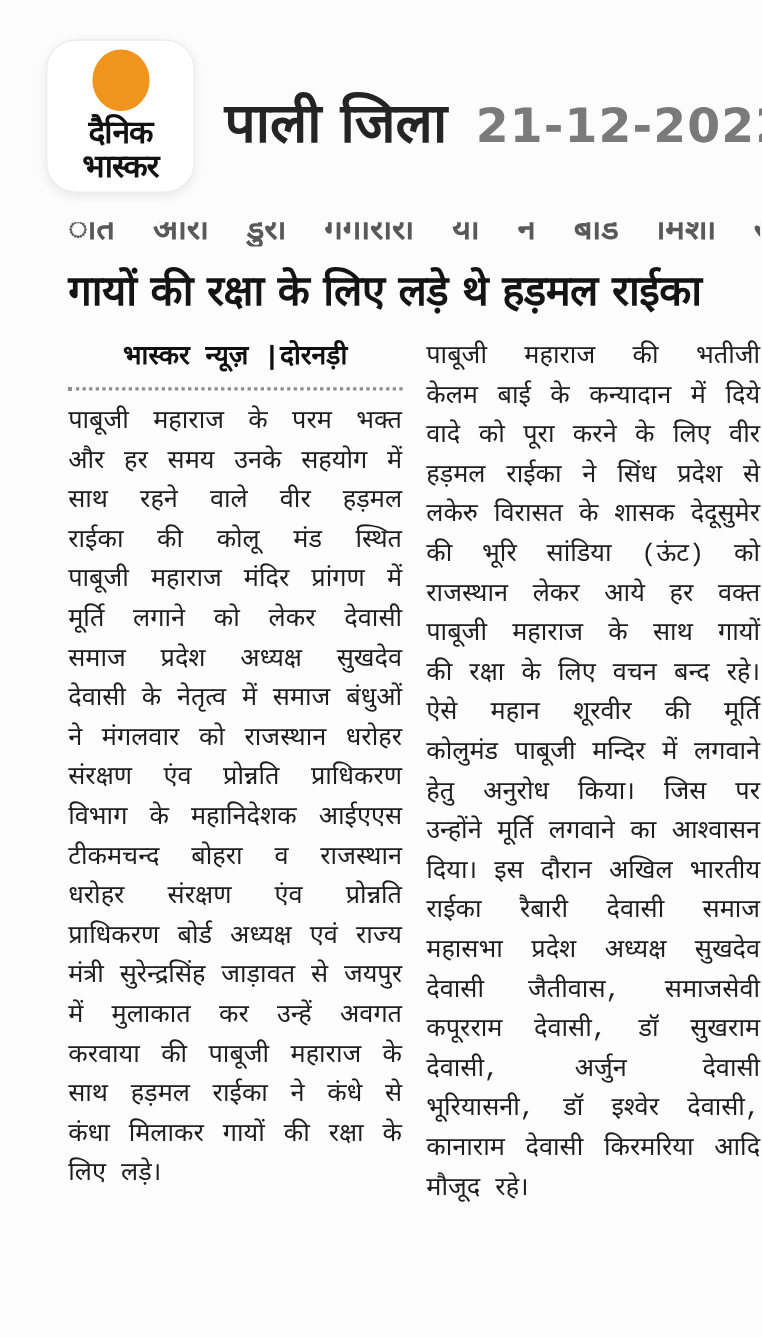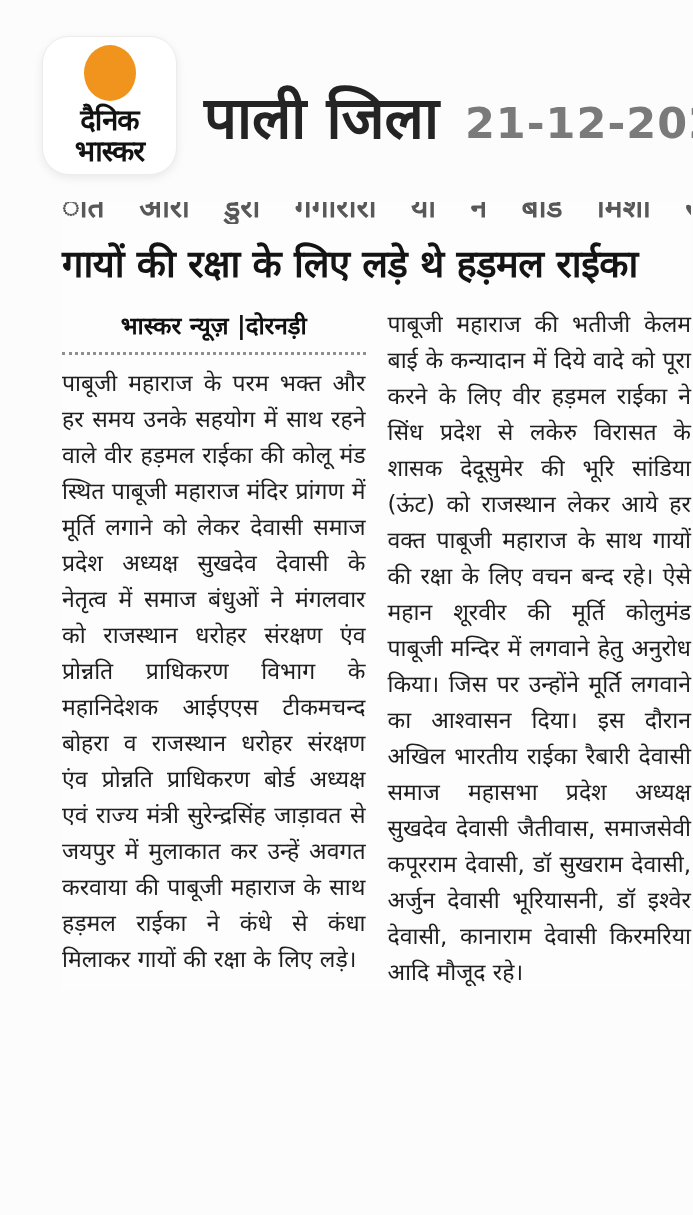--- a/index.html
+++ b/index.html
@@ -38,21 +38,21 @@
     color: #121212;
     letter-spacing: -1px;
     white-space: nowrap;
   }
   .masthead {
     position: absolute;
     left: 204px; top: 76px;
     display: flex; align-items: baseline; gap: 26px;
     white-space: nowrap;
   }
-  .edition-title { font-size: 58px; font-weight: bold; color: #242424; }
+  .edition-title { font-size: 50px; font-weight: bold; color: #242424; }
   .edition-date  { font-size: 43px; font-weight: 600; color: #7a7a7a; letter-spacing: 1px; }
 
   
   .article {
     position: absolute;
     left: 62px; top: 202px;
     width: 629px;
     background: #fdfdfd;
   }
   .truncated-line {
@@ -96,20 +96,21 @@
     gap: 22px;
     margin-top: 18px;
   }
   .column {
     flex: 1;
     min-width: 0;
     text-align: justify;
     font-size: 23px;
     line-height: 36px;
     color: #1e1e1e;
+    font-family: Liberation Mono, monospace;
   }
   .byline {
     text-align: center;
     font-weight: bold;
     font-size: 24px;
     color: #101010;
     padding: 2px 0 8px 0;
   }
   .byline-rule {
     border: none;

